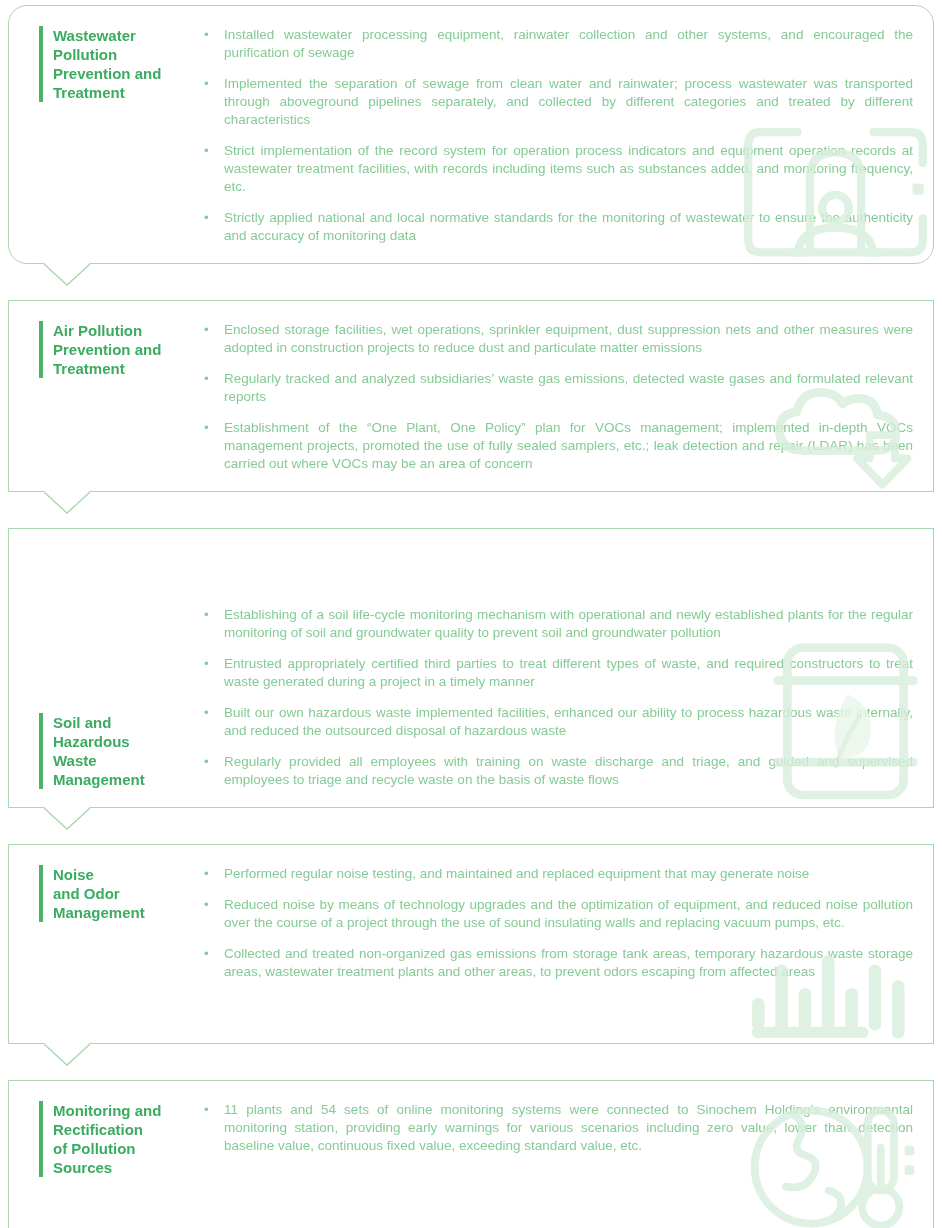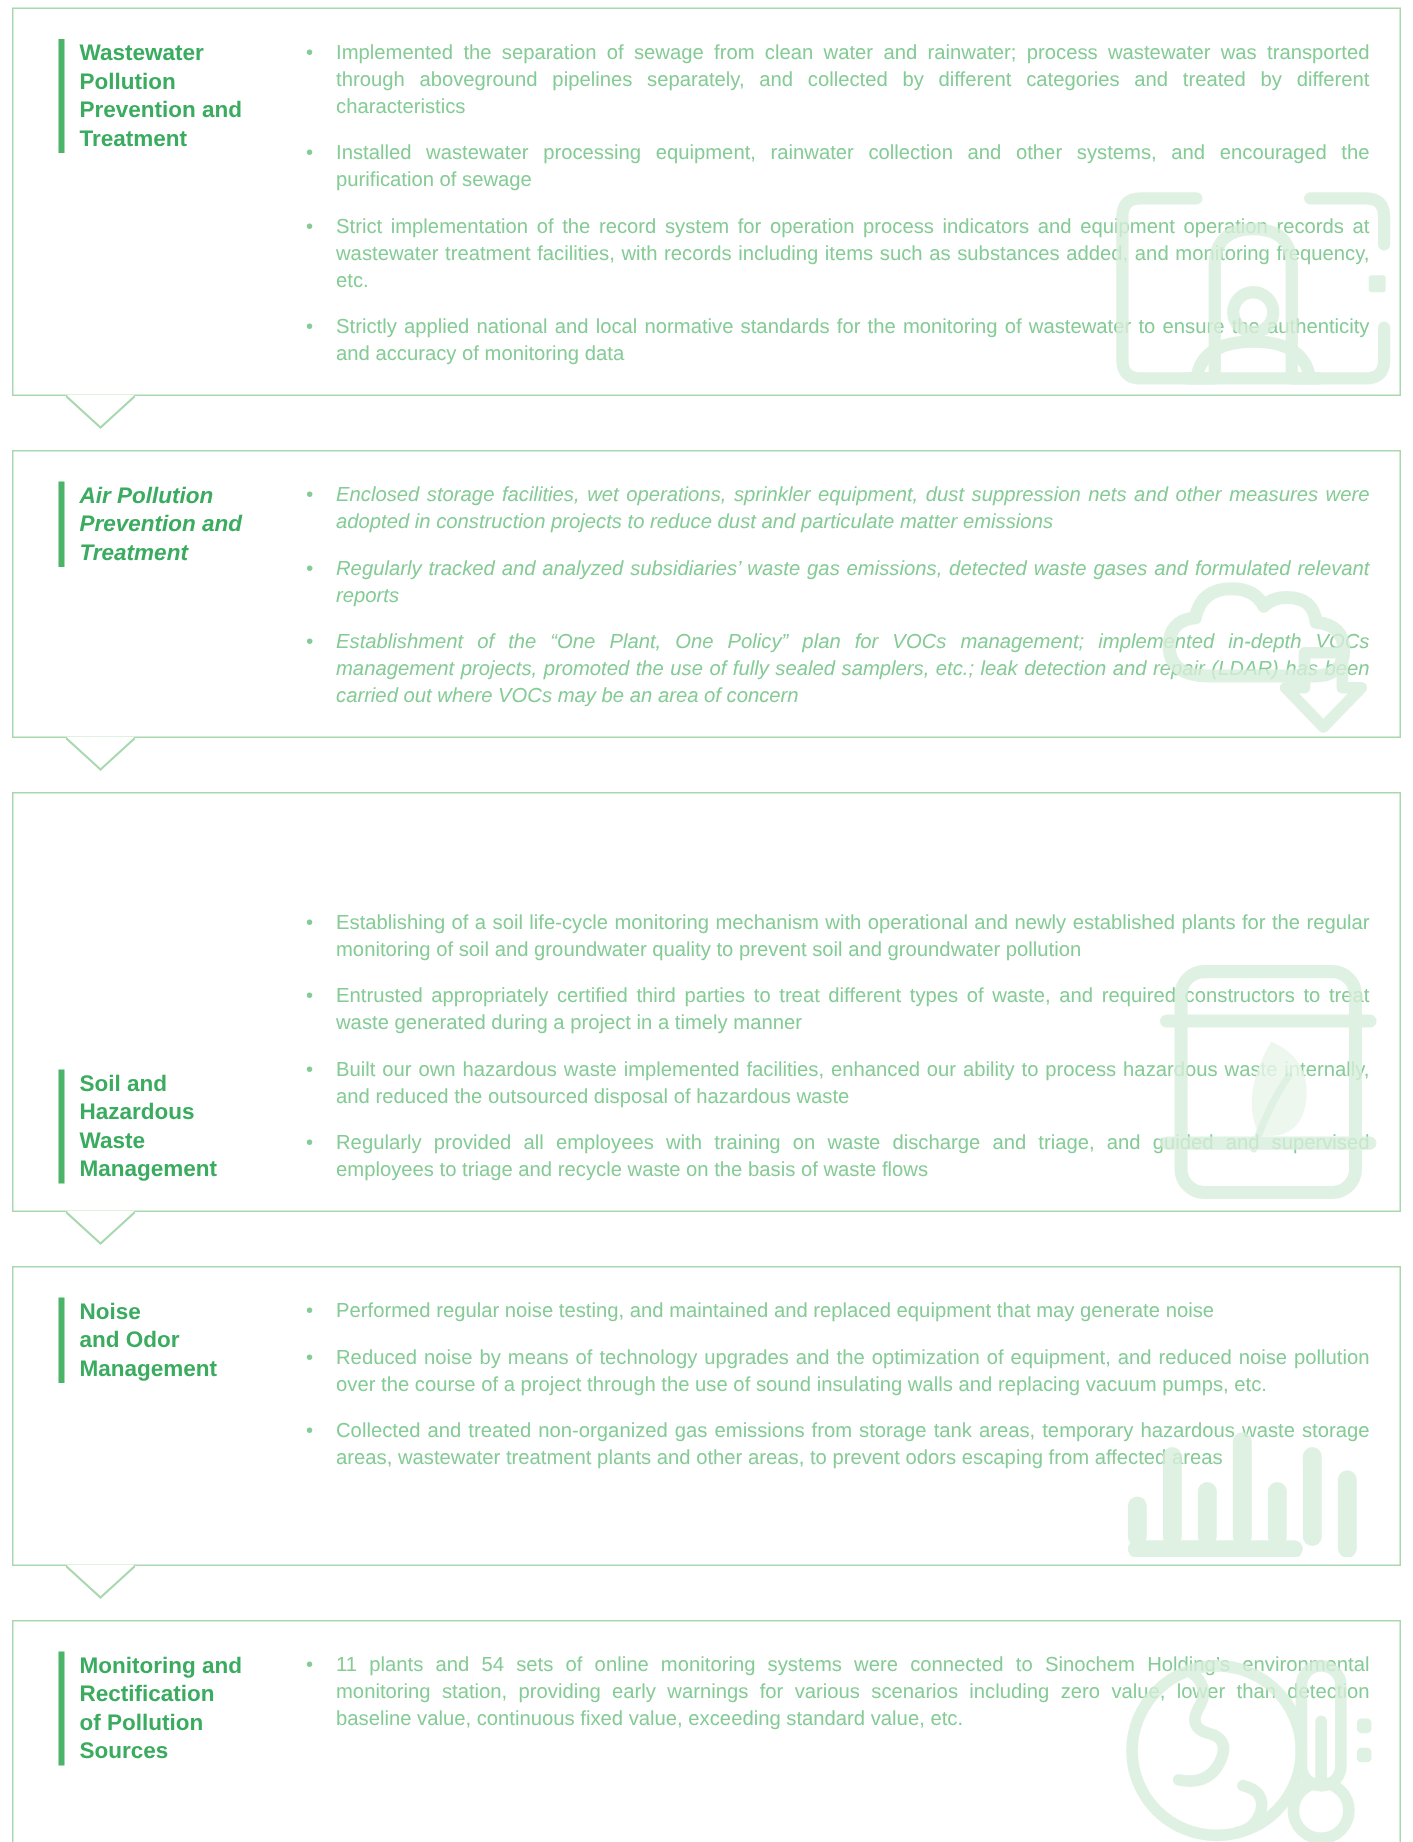--- a/index.html
+++ b/index.html
@@ -22,22 +22,22 @@
   }
   .card{
     position:relative;
     border:1px solid var(--border_green);
     margin-bottom:36px;
     padding:20px 20px 18px 30px;
     display:flex;
     align-items:flex-start;
     background:transparent;
   }
-  .card:nth-of-type(1){min-height:259px;}
-  .card:nth-of-type(2){min-height:190px;font-style:italic;}
+  .card:nth-of-type(1){min-height:259px;border-radius:19px;}
+  .card:nth-of-type(2){min-height:190px;}
   .card:nth-of-type(3){min-height:280px;align-items:flex-end;}
   .card:nth-of-type(4){min-height:200px;justify-content:space-between;}
   .card:nth-of-type(5){min-height:154px;margin-bottom:0;}
   .title{
     width:142px;
     flex:0 0 142px;
     border-left:4px solid var(--bar_green);
     padding-left:10px;
     font-size:15px;
     font-weight:bold;
@@ -111,25 +111,25 @@
 
 <main class="page">
   <section class="card">
     <h3 class="title">Wastewater
 Pollution
 Prevention and
 Treatment</h3>
     <ul class="bullets">
         <li class="bullet">
           <span class="dot"></span>
+          <p class="btext">Installed wastewater processing equipment, rainwater collection and other systems, and encouraged the purification of sewage</p>
+        </li>
+        <li class="bullet">
+          <span class="dot"></span>
           <p class="btext">Implemented the separation of sewage from clean water and rainwater; process wastewater was transported through aboveground pipelines separately, and collected by different categories and treated by different characteristics</p>
-        </li>
-        <li class="bullet">
-          <span class="dot"></span>
-          <p class="btext">Installed wastewater processing equipment, rainwater collection and other systems, and encouraged the purification of sewage</p>
         </li>
         <li class="bullet">
           <span class="dot"></span>
           <p class="btext">Strict implementation of the record system for operation process indicators and equipment operation records at wastewater treatment facilities, with records including items such as substances added, and monitoring frequency, etc.</p>
         </li>
         <li class="bullet">
           <span class="dot"></span>
           <p class="btext">Strictly applied national and local normative standards for the monitoring of wastewater to ensure the authenticity and accuracy of monitoring data</p>
         </li>
       </ul>

